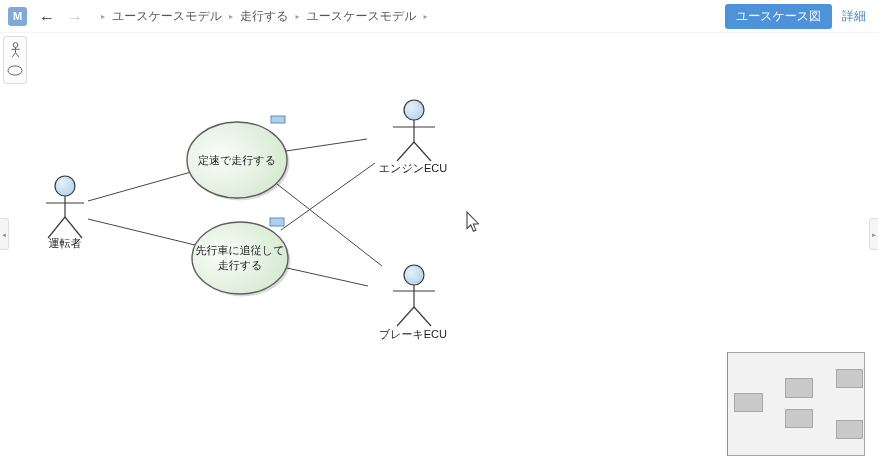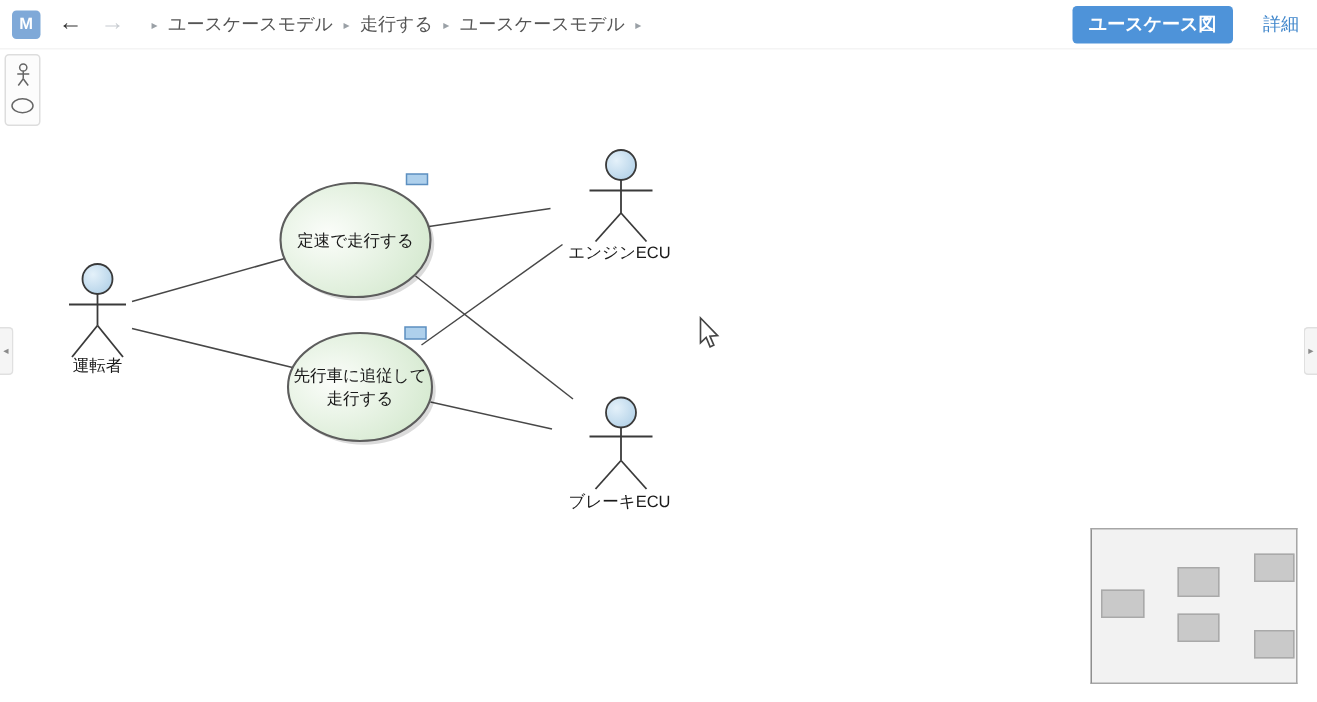--- a/index.html
+++ b/index.html
@@ -11,22 +11,22 @@
   .logo{width:19px;height:19px;margin-left:8px;border-radius:3px;background:#7fa9d8;
         color:#fff;font-size:11px;font-weight:bold;display:flex;align-items:center;
         justify-content:center;flex:0 0 auto;}
   .nav-arrow{font-size:16px;line-height:1;margin-left:12px;color:#333;cursor:default;}
   .nav-arrow.disabled{color:#c9cdd2;}
   .breadcrumb{display:flex;align-items:center;margin-left:18px;gap:7px;}
   .crumb-sep{font-size:8px;color:#9aa0a6;}
   .crumb{font-size:12px;color:#555;cursor:default;}
   .spacer{flex:1;}
   .diagram-type-btn{border:none;background:#4e93d9;color:#fff;font-size:12px;
-        font-family:"Liberation Sans",sans-serif;padding:4px 11px;border-radius:3px;font-weight:bold;}
-  .detail-link{font-size:12px;color:#3f86cb;margin:0 12px 0 20px;text-decoration:none;}
+        font-family:"Liberation Sans",sans-serif;padding:4px 11px;border-radius:3px;}
+  .detail-link{font-size:12px;color:#3f86cb;margin:0 12px 0 10px;text-decoration:none;}
   
   .palette{position:absolute;left:3px;top:36px;width:22px;background:#fcfcfc;
            border:1px solid #ddd;border-radius:3px;z-index:11;padding:3px 0;}
   .tool{width:22px;height:20px;display:flex;align-items:center;justify-content:center;}
   
   .canvas{position:absolute;left:0;top:0;z-index:1;}
   .uc-text{font-size:11px;fill:#1a1a1a;text-anchor:middle;font-family:"Liberation Sans",sans-serif;}
   .actor-label{font-size:11px;fill:#1a1a1a;text-anchor:middle;font-family:"Liberation Sans",sans-serif;}
   
   .minimap{position:absolute;left:727px;top:352px;width:138px;height:104px;

